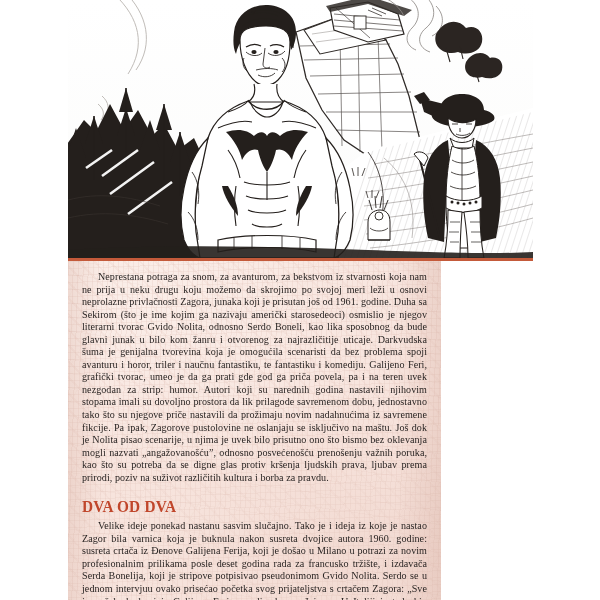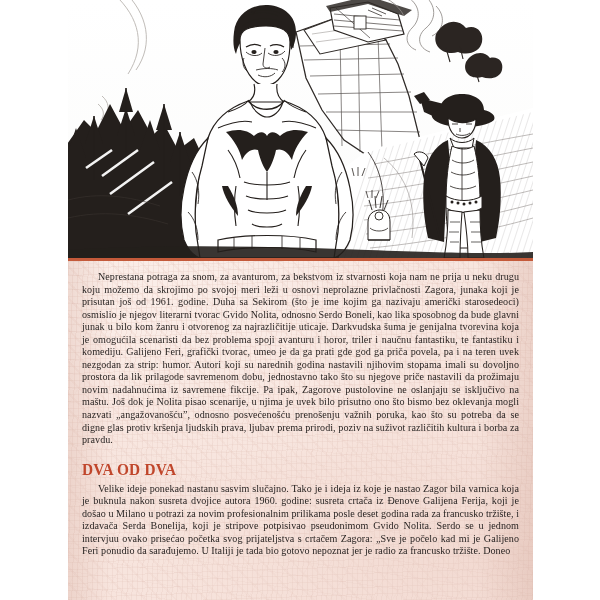--- a/index.html
+++ b/index.html
@@ -17,21 +17,21 @@
   .illo svg{display:block;width:465px;height:258px;}
 
   
   .rule{
     position:absolute;left:68px;top:258px;width:465px;height:3px;
     background:#c45a3a;
   }
 
   
   .panel{
-    position:absolute;left:68px;top:261px;width:465px;height:339px;
+    position:absolute;left:68px;top:261px;width:373px;height:339px;
     background:#f7e4dd;
     overflow:hidden;
   }
   
   .panel .tex{
     position:absolute;inset:0;pointer-events:none;opacity:.55;
     background:
       repeating-linear-gradient(92deg,  rgba(214,176,164,.30) 0 1px, rgba(255,255,255,0) 1px 5px),
       repeating-linear-gradient(178deg, rgba(205,165,152,.22) 0 1px, rgba(255,255,255,0) 1px 7px),
       repeating-linear-gradient(46deg,  rgba(229,198,188,.30) 0 2px, rgba(255,255,255,0) 2px 11px),

